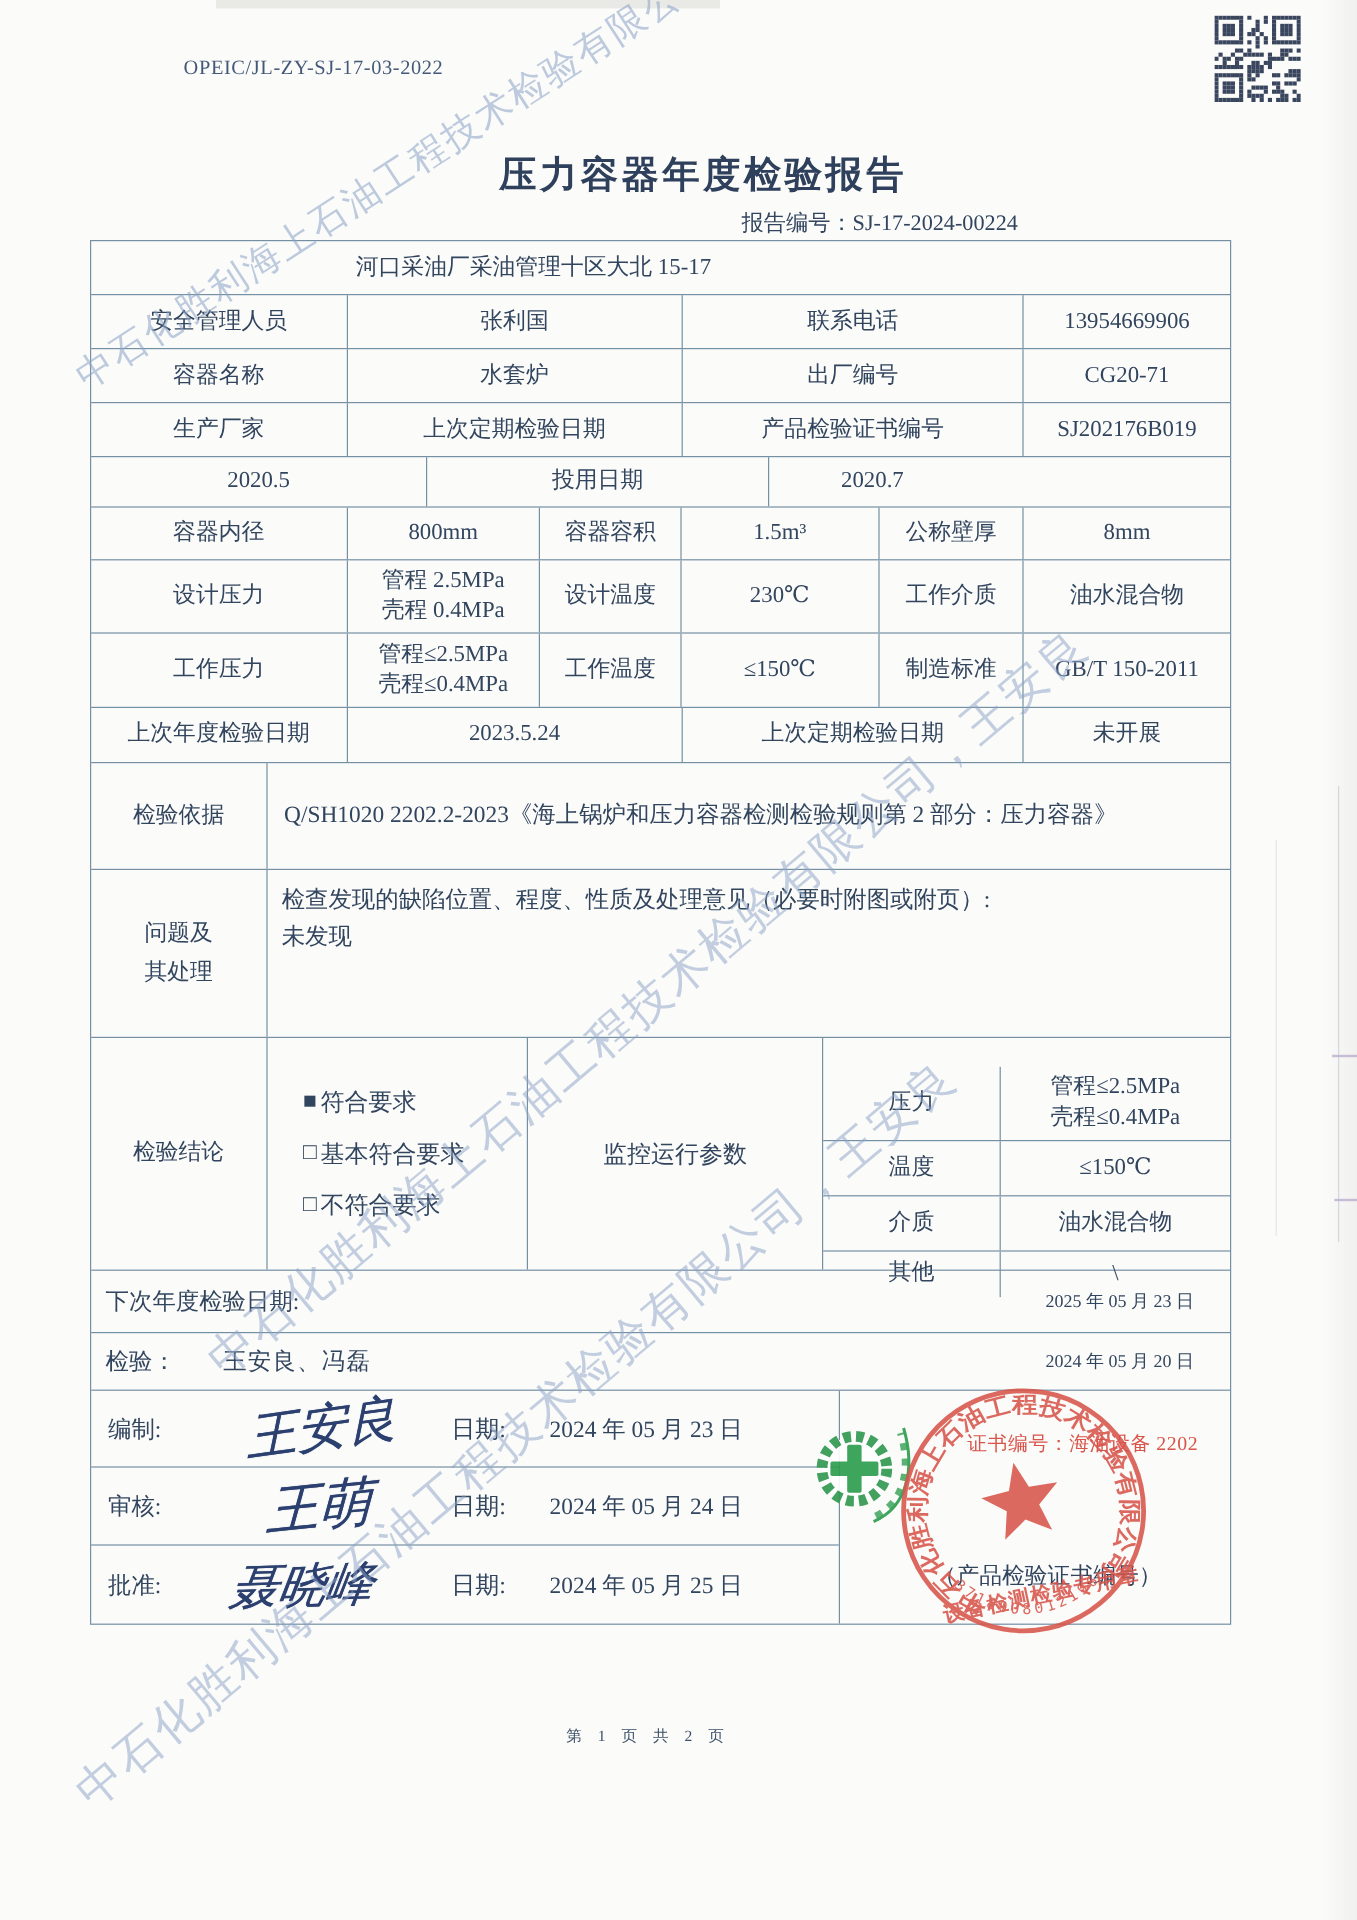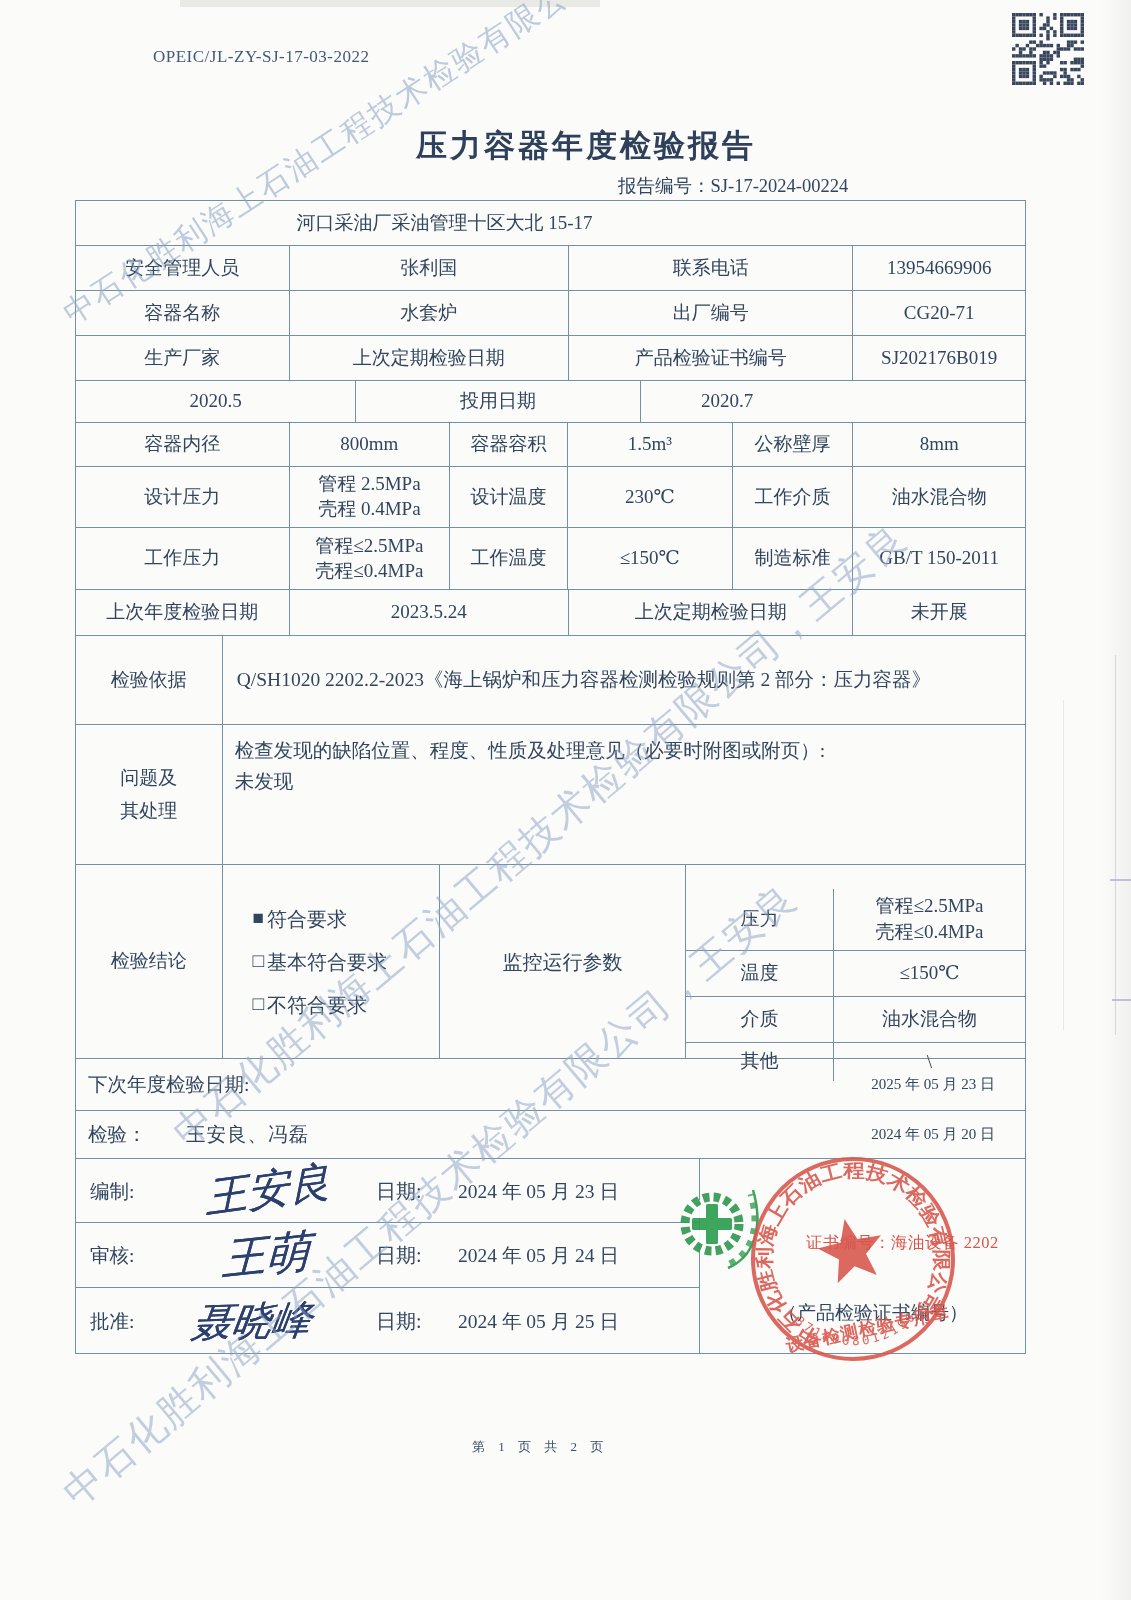--- a/index.html
+++ b/index.html
@@ -62,21 +62,21 @@
   .sig-role{position:absolute;left:14px;top:50%;transform:translateY(-50%);font-size:19.5px;}
   .sig-dlabel{position:absolute;left:300px;top:50%;transform:translateY(-50%);font-size:20px;}
   .sig-ddate{position:absolute;left:382px;top:50%;transform:translateY(-50%);font-size:19.5px;}
   .stamp-cell{position:relative;width:326px;}
 
   .handwriting{position:absolute;z-index:3;color:#2c4070;font-family:"DejaVu Sans",sans-serif;font-style:italic;text-shadow:0 0 .6px #2c4070;}
   .sig1{left:205px;top:1162px;font-size:42px;transform:rotate(-8deg) skewX(-6deg);}
   .sig2{left:222px;top:1226px;font-size:44px;transform:rotate(-6deg) skewX(-8deg);}
   .sig3{left:192px;top:1294px;font-size:40px;transform:rotate(-2deg) skewX(-10deg);}
 
-  .cert-no{position:absolute;left:806px;top:1232px;font-size:16.5px;color:var(--red);z-index:5;letter-spacing:.5px;}
+  .cert-no{position:absolute;left:806px;top:1192px;font-size:16.5px;color:var(--red);z-index:5;letter-spacing:.5px;}
   .printed-label{position:absolute;left:778px;top:1300px;font-size:19px;color:var(--ink);z-index:3;}
   .stamp-svg{position:absolute;left:700px;top:1112px;z-index:6;opacity:.88;}
   .logo-svg{position:absolute;left:668px;top:1172px;z-index:5;opacity:.92;}
 
   .footer{position:absolute;left:0;top:1438px;width:1080px;text-align:center;font-size:13px;letter-spacing:5px;color:#3d5068;}
 </style>
 </head>
 <body>
 
 <div class="doc">

